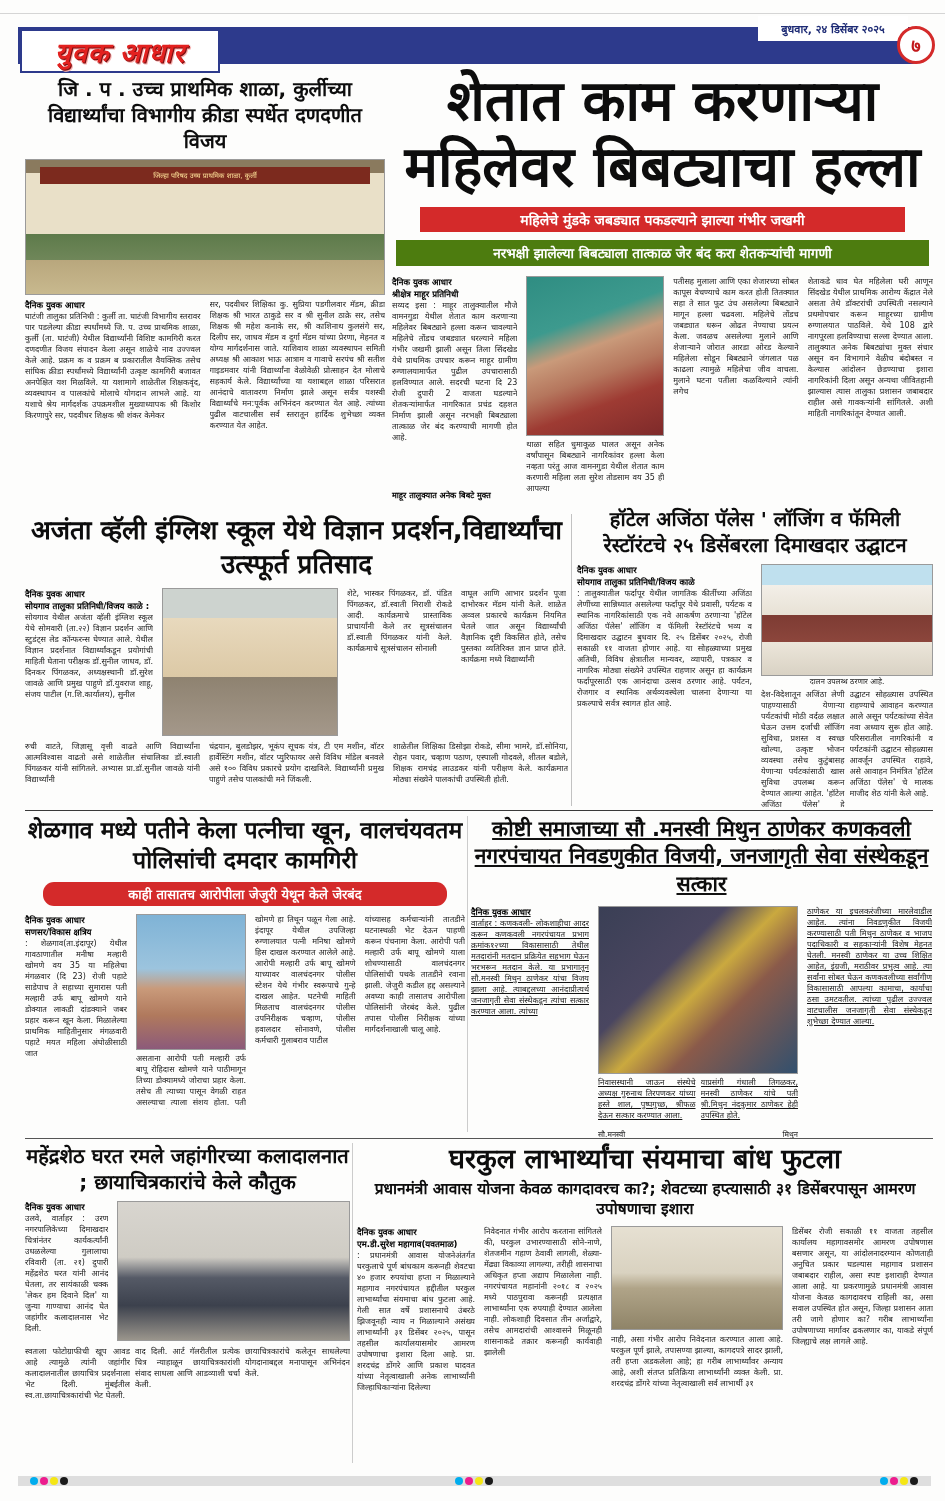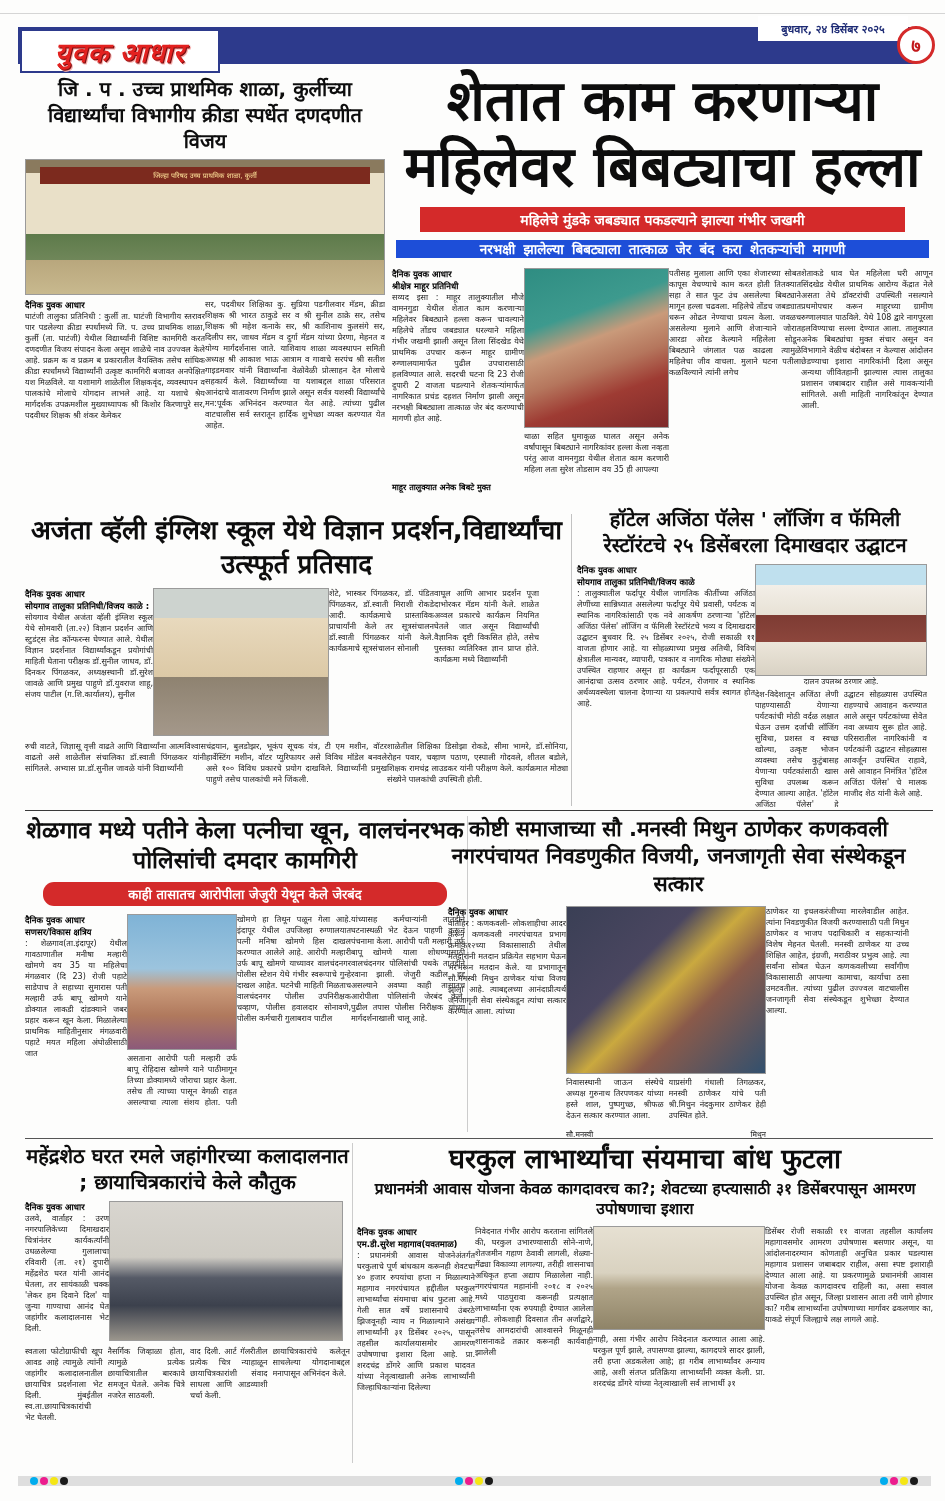--- a/index.html
+++ b/index.html
@@ -20,21 +20,21 @@
             font-size:18px;font-weight:bold;color:#c2181b;}
   
   .hl{font-weight:bold;color:#0d0d0d;text-align:center;line-height:1.3;}
   .banner{color:#fff;font-weight:bold;text-align:center;display:flex;align-items:center;justify-content:center;}
   .col{font-size:8px;line-height:11px;text-align:justify;color:#222;overflow:hidden;}
   .byl{font-size:8.5px;font-weight:bold;margin-bottom:1px;color:#000;}
   .photo{border:1px solid #9a9a9a;box-sizing:border-box;position:relative;overflow:hidden;}
   .pcap{font-size:7.5px;color:#222;text-align:center;}
   .vrule{position:absolute;width:1px;background:#c2c2c2;}
   .hrule{position:absolute;height:1px;background:#3a3a3a;}
-  .row{display:flex;gap:0;}
+  .row{display:flex;gap:9px;}
   
   .ph-school{background:linear-gradient(180deg,#8a7a5e 0%,#8a7a5e 10%,#e9e0c8 10%,#e9e0c8 55%,#5d7a4a 55%,#70875a 75%,#b9a77d 75%,#c8b98e 100%);}
   .ph-victim{background:linear-gradient(160deg,#2f8d82 0%,#3d9a8e 30%,#c99a7a 45%,#b5765d 60%,#9e3b33 75%,#7e2a2a 100%);}
   .ph-class{background:linear-gradient(180deg,#cdd3cf 0%,#cdd3cf 20%,#e8d9bd 20%,#dcc9a6 60%,#8e8270 60%,#a4988a 100%);}
   .ph-hotel{background:linear-gradient(180deg,#bfe0ee 0%,#bfe0ee 18%,#f3efe8 18%,#e8e2d6 45%,#7d3b33 45%,#8c463c 70%,#ece6da 70%,#d9d2c4 100%);}
   .ph-portrait{background:linear-gradient(180deg,#7fb3d6 0%,#9cc4de 40%,#c99a7a 55%,#b0795d 75%,#8c5a7a 100%);}
   .ph-garland{background:linear-gradient(135deg,#3a3f55 0%,#4a4660 35%,#caa93f 50%,#8a5a4a 65%,#32506e 100%);}
   .ph-gallery{background:linear-gradient(180deg,#d8d5cf 0%,#cfccc4 40%,#555a66 55%,#3c414d 75%,#9a958c 100%);}
   .ph-office{background:linear-gradient(180deg,#e6e0d2 0%,#d9d2c0 45%,#b0a488 60%,#8f8468 100%);}
   .schoolbanner{position:absolute;left:4%;top:5%;width:92%;height:13%;background:#7c2a1e;color:#ffe39a;
@@ -67,21 +67,21 @@
         <div class="byl">दैनिक युवक आधार</div>
         <div class="col" style="height:210px;">घाटंजी तालुका प्रतिनिधी : कुर्ली ता. घाटंजी विभागीय स्तरावर पार पडलेल्या क्रीडा स्पर्धांमध्ये जि. प. उच्च प्राथमिक शाळा, कुर्ली (ता. घाटंजी) येथील विद्यार्थ्यांनी विशिष्ट कामगिरी करत दणदणीत विजय संपादन केला असून शाळेचे नाव उज्ज्वल केले आहे. प्रक्रम क व प्रक्रम ब प्रकारातील वैयक्तिक तसेच सांघिक क्रीडा स्पर्धांमध्ये विद्यार्थ्यांनी उत्कृष्ट कामगिरी बजावत अनपेक्षित यश मिळविले. या यशामागे शाळेतील शिक्षकवृंद, व्यवस्थापन व पालकांचे मोलाचे योगदान लाभले आहे. या यशाचे श्रेय मार्गदर्शक उपक्रमशील मुख्याध्यापक श्री किशोर किरणापुरे सर, पदवीधर शिक्षक श्री शंकर केमेकर</div>
       </div>
       <div class="col" style="flex:1;height:222px;">सर, पदवीधर शिक्षिका कु. सुप्रिया पडगीलवार मॅडम, क्रीडा शिक्षक श्री भारत ठाकुडे सर व श्री सुनील ठाक्रे सर, तसेच शिक्षक श्री महेश कनाके सर, श्री काशिनाथ कुलसंगे सर, दिलीप सर, जाधव मॅडम व दुर्गा मॅडम यांच्या प्रेरणा, मेहनत व योग्य मार्गदर्शनास जाते. याशिवाय शाळा व्यवस्थापन समिती अध्यक्ष श्री आकाश भाऊ आत्राम व गावाचे सरपंच श्री सतीश गाइडमवार यांनी विद्यार्थ्यांना वेळोवेळी प्रोत्साहन देत मोलाचे सहकार्य केले. विद्यार्थ्यांच्या या यशाबद्दल शाळा परिसरात आनंदाचे वातावरण निर्माण झाले असून सर्वत्र यशस्वी विद्यार्थ्यांचे मन:पूर्वक अभिनंदन करण्यात येत आहे. त्यांच्या पुढील वाटचालीस सर्व स्तरातून हार्दिक शुभेच्छा व्यक्त करण्यात येत आहेत.</div>
     </div>
   </div>
 
   <div class="abs" style="left:392px;top:68px;width:541px;">
     <div class="hl" style="font-size:56px;line-height:1.18;">शेतात काम करणाऱ्या महिलेवर बिबट्याचा हल्ला</div>
     <div class="banner" style="background:#d42a2a;height:25px;font-size:14px;margin:7px 28px 0 28px;">महिलेचे मुंडके जबड्यात पकडल्याने झाल्या गंभीर जखमी</div>
-    <div class="banner" style="background:#1d4ed8;height:18px;font-size:13.5px;margin:8px 4px 0 4px;font-family:Liberation Mono, monospace;">नरभक्षी झालेल्या बिबट्याला तात्काळ जेर बंद करा शेतकर्‍यांची मागणी</div>
+    <div class="banner" style="background:#4d7c0f;height:26px;font-size:13.5px;margin:8px 4px 0 4px;">नरभक्षी झालेल्या बिबट्याला तात्काळ जेर बंद करा शेतकर्‍यांची मागणी</div>
     <div class="row" style="margin-top:10px;">
       <div style="flex:1;">
         <div class="byl">दैनिक युवक आधार</div>
         <div class="byl">श्रीक्षेत्र माहूर प्रतिनिधी</div>
         <div class="col" style="height:186px;">सय्यद इसा : माहूर तालुक्यातील मौजे वामनगुडा येथील शेतात काम करणाऱ्या महिलेवर बिबट्याने हल्ला करून चावल्याने महिलेचे तोंडच जबड्यात धरल्याने महिला गंभीर जखमी झाली असून तिला सिंदखेड येथे प्राथमिक उपचार करून माहूर ग्रामीण रुग्णालयामार्फत पुढील उपचारासाठी हलविण्यात आले. सदरची घटना दि 23 रोजी दुपारी 2 वाजता घडल्याने शेतकऱ्यांमार्फत नागरिकात प्रचंड दहशत निर्माण झाली असून नरभक्षी बिबट्याला तात्काळ जेर बंद करण्याची मागणी होत आहे.</div>
         <div class="byl" style="margin-top:3px;font-size:8px;">माहूर तालुक्यात अनेक बिबटे मुक्त</div>
       </div>
       <div style="flex:1.1;">
         <div class="photo ph-victim" style="width:100%;height:160px;"></div>
         <div class="col" style="height:72px;margin-top:3px;">थाळा सहित धुमाकूळ घालत असून अनेक वर्षांपासून बिबट्याने नागरिकांवर हल्ला केला नव्हता परंतु आज वामनगुडा येथील शेतात काम करणारी महिला लता सुरेश तोडसाम वय 35 ही आपल्या</div>
@@ -127,40 +127,40 @@
           <div class="col" style="flex:1;height:118px;">देश-विदेशातून अजिंठा लेणी पाहण्यासाठी येणाऱ्या पर्यटकांची मोठी वर्दळ लक्षात घेऊन उत्तम दर्जाची लॉजिंग सुविधा, प्रशस्त व स्वच्छ खोल्या, उत्कृष्ट भोजन व्यवस्था तसेच कुटुंबासह येणाऱ्या पर्यटकांसाठी खास सुविधा उपलब्ध करून देण्यात आल्या आहेत. 'हॉटेल अजिंठा पॅलेस' हे आतिथ्यसेवेचे नवे</div>
           <div class="col" style="flex:1;height:118px;">उद्घाटन सोहळ्यास उपस्थित राहण्याचे आवाहन करण्यात आले असून पर्यटकांच्या सेवेत नवा अध्याय सुरू होत आहे. परिसरातील नागरिकांनी व पर्यटकांनी उद्घाटन सोहळ्यास आवर्जून उपस्थित राहावे, असे आवाहन निमंत्रित 'हॉटेल अजिंठा पॅलेस' चे मालक माजीद शेठ यांनी केले आहे.</div>
         </div>
       </div>
     </div>
   </div>
 
   <div class="hrule" style="left:25px;top:810px;width:908px;"></div>
 
   <div class="abs" style="left:25px;top:816px;width:440px;">
-    <div class="hl" style="font-size:23px;">शेळगाव मध्ये पतीने केला पत्नीचा खून, वालचंनरभक पोलिसांची दमदार कामगिरी</div>
+    <div class="hl" style="font-size:23px;">शेळगाव मध्ये पतीने केला पत्नीचा खून, वालचंयवतम पोलिसांची दमदार कामगिरी</div>
     <div class="banner" style="background:#d42a2a;height:24px;font-size:13px;margin:6px 18px 0 18px;border-radius:11px;">काही तासातच आरोपीला जेजुरी येथून केले जेरबंद</div>
     <div class="row" style="margin-top:8px;">
       <div style="width:102px;">
         <div class="byl">दैनिक युवक आधार</div>
         <div class="byl">सणसर/विकास क्षत्रिय</div>
         <div class="col" style="height:168px;">: शेळगाव(ता.इंदापूर) येथील गावठाणातील मनीषा मल्हारी खोमणे वय 35 या महिलेचा मंगळवार (दि 23) रोजी पहाटे साडेपाच ते सहाच्या सुमारास पती मल्हारी उर्फ बापू खोमणे याने डोक्यात लाकडी दांडक्याने जबर प्रहार करून खून केला. मिळालेल्या प्राथमिक माहितीनुसार मंगळवारी पहाटे मयत महिला अंघोळीसाठी जात</div>
       </div>
       <div style="width:110px;">
         <div class="photo ph-portrait" style="width:110px;height:136px;"></div>
         <div class="col" style="height:56px;margin-top:3px;">असताना आरोपी पती मल्हारी उर्फ बापू रोहिदास खोमणे याने पाठीमागून तिच्या डोक्यामध्ये जोराचा प्रहार केला. तसेच ती त्याच्या पासून वेगळी राहत असल्याचा त्याला संशय होता. पती मल्हारी उर्फ बापू</div>
       </div>
       <div class="col" style="flex:1;height:196px;">खोमणे हा तिथून पळून गेला आहे. इंदापूर येथील उपजिल्हा रुग्णालयात पत्नी मनिषा खोमणे हिस दाखल करण्यात आलेले आहे. आरोपी मल्हारी उर्फ बापू खोमणे याच्यावर वालचंदनगर पोलीस स्टेशन येथे गंभीर स्वरूपाचे गुन्हे दाखल आहेत. घटनेची माहिती मिळताच वालचंदनगर पोलीस उपनिरीक्षक चव्हाण, पोलीस हवालदार सोनावणे, पोलीस कर्मचारी गुलाबराव पाटील</div>
       <div class="col" style="flex:1;height:196px;">यांच्यासह कर्मचाऱ्यांनी तातडीने घटनास्थळी भेट देऊन पाहणी करून पंचनामा केला. आरोपी पती मल्हारी उर्फ बापू खोमणे याला शोधण्यासाठी वालचंदनगर पोलिसांची पथके तातडीने रवाना झाली. जेजुरी कडील हद्द असल्याने अवघ्या काही तासातच आरोपीला पोलिसांनी जेरबंद केले. पुढील तपास पोलीस निरीक्षक यांच्या मार्गदर्शनाखाली चालू आहे.</div>
     </div>
   </div>
 
   <div class="vrule" style="left:467px;top:816px;height:316px;background:#cccccc;"></div>
 
-  <div class="abs" style="left:448px;top:816px;width:461px;">
+  <div class="abs" style="left:471px;top:816px;width:461px;text-decoration:underline;">
     <div class="hl" style="font-size:21px;">कोष्टी समाजाच्या सौ .मनस्वी मिथुन ठाणेकर कणकवली नगरपंचायत निवडणुकीत विजयी, जनजागृती सेवा संस्थेकडून सत्कार</div>
     <div class="row" style="margin-top:8px;">
       <div style="width:118px;">
         <div class="byl">दैनिक युवक आधार</div>
         <div class="col" style="height:230px;">वार्ताहर : कणकवली- लोकशाहीचा आदर करून कणकवली नगरपंचायत प्रभाग क्रमांक१२च्या विकासासाठी तेथील मतदारांनी मतदान प्रक्रियेत सहभाग घेऊन भरभरून मतदान केले. या प्रभागातून सौ.मनस्वी मिथुन ठाणेकर यांचा विजय झाला आहे. त्याबद्दलच्या आनंदाप्रीत्यर्थ जनजागृती सेवा संस्थेकडून त्यांचा सत्कार करण्यात आला. त्यांच्या</div>
       </div>
       <div style="width:200px;">
         <div class="photo ph-garland" style="width:200px;height:168px;"></div>
         <div class="row" style="margin-top:3px;gap:5px;">
           <div class="col" style="flex:1;height:52px;">निवासस्थानी जाऊन संस्थेचे अध्यक्ष गुरुनाथ तिरपणकर यांच्या हस्ते शाल, पुष्पगुच्छ, श्रीफळ देऊन सत्कार करण्यात आला.</div>
@@ -181,21 +181,20 @@
     <div class="hl" style="font-size:20px;">महेंद्रशेठ घरत रमले जहांगीरच्या कलादालनात ; छायाचित्रकारांचे केले कौतुक</div>
     <div class="row" style="margin-top:6px;">
       <div style="width:84px;">
         <div class="byl">दैनिक युवक आधार</div>
         <div class="col" style="height:128px;">उलवे, वार्ताहर : उरण नगरपालिकेच्या दिमाखदार चित्रांनंतर कार्यकर्त्यांनी उधळलेल्या गुलालाचा रविवारी (ता. २१) दुपारी महेंद्रशेठ घरत यांनी आनंद घेतला, तर सायंकाळी चक्क 'लेकर हम दिवाने दिल' या जुन्या गाण्याचा आनंद घेत जहांगीर कलादालनास भेट दिली.</div>
       </div>
       <div class="photo ph-gallery" style="width:234px;height:140px;"></div>
     </div>
     <div class="row" style="margin-top:5px;gap:5px;">
       <div class="col" style="flex:1;height:96px;">स्वतःला फोटोग्राफीची खूप आवड आहे त्यामुळे त्यांनी जहांगीर कलादालनातील छायाचित्र प्रदर्शनाला भेट दिली. मुंबईतील स्व.ता.छायाचित्रकारांची भेट घेतली.</div>
-      <div class="col" style="flex:1;height:96px;">नैसर्गिक जिव्हाळा होता, त्यामुळे प्रत्येक छायाचित्रातील बारकावे समजून घेतले. अनेक चित्रे नजरेत साठवली.</div>
       <div class="col" style="flex:1;height:96px;">वाद दिली. आर्ट गॅलरीतील प्रत्येक चित्र न्याहाळून छायाचित्रकारांशी संवाद साधला आणि आडव्याशी चर्चा केली.</div>
       <div class="col" style="flex:1;height:96px;">छायाचित्रकारांचे कलेतून साधलेल्या योगदानाबद्दल मनापासून अभिनंदन केले.</div>
     </div>
   </div>
 
   <div class="vrule" style="left:352px;top:1143px;height:320px;background:#cccccc;"></div>
 
   <div class="abs" style="left:357px;top:1141px;width:576px;">
     <div class="hl" style="font-size:27px;">घरकुल लाभार्थ्यांचा संयमाचा बांध फुटला</div>
     <div class="hl" style="font-size:15.5px;margin-top:3px;">प्रधानमंत्री आवास योजना केवळ कागदावरच का?; शेवटच्या हप्त्यासाठी ३१ डिसेंबरपासून आमरण उपोषणाचा इशारा</div>

